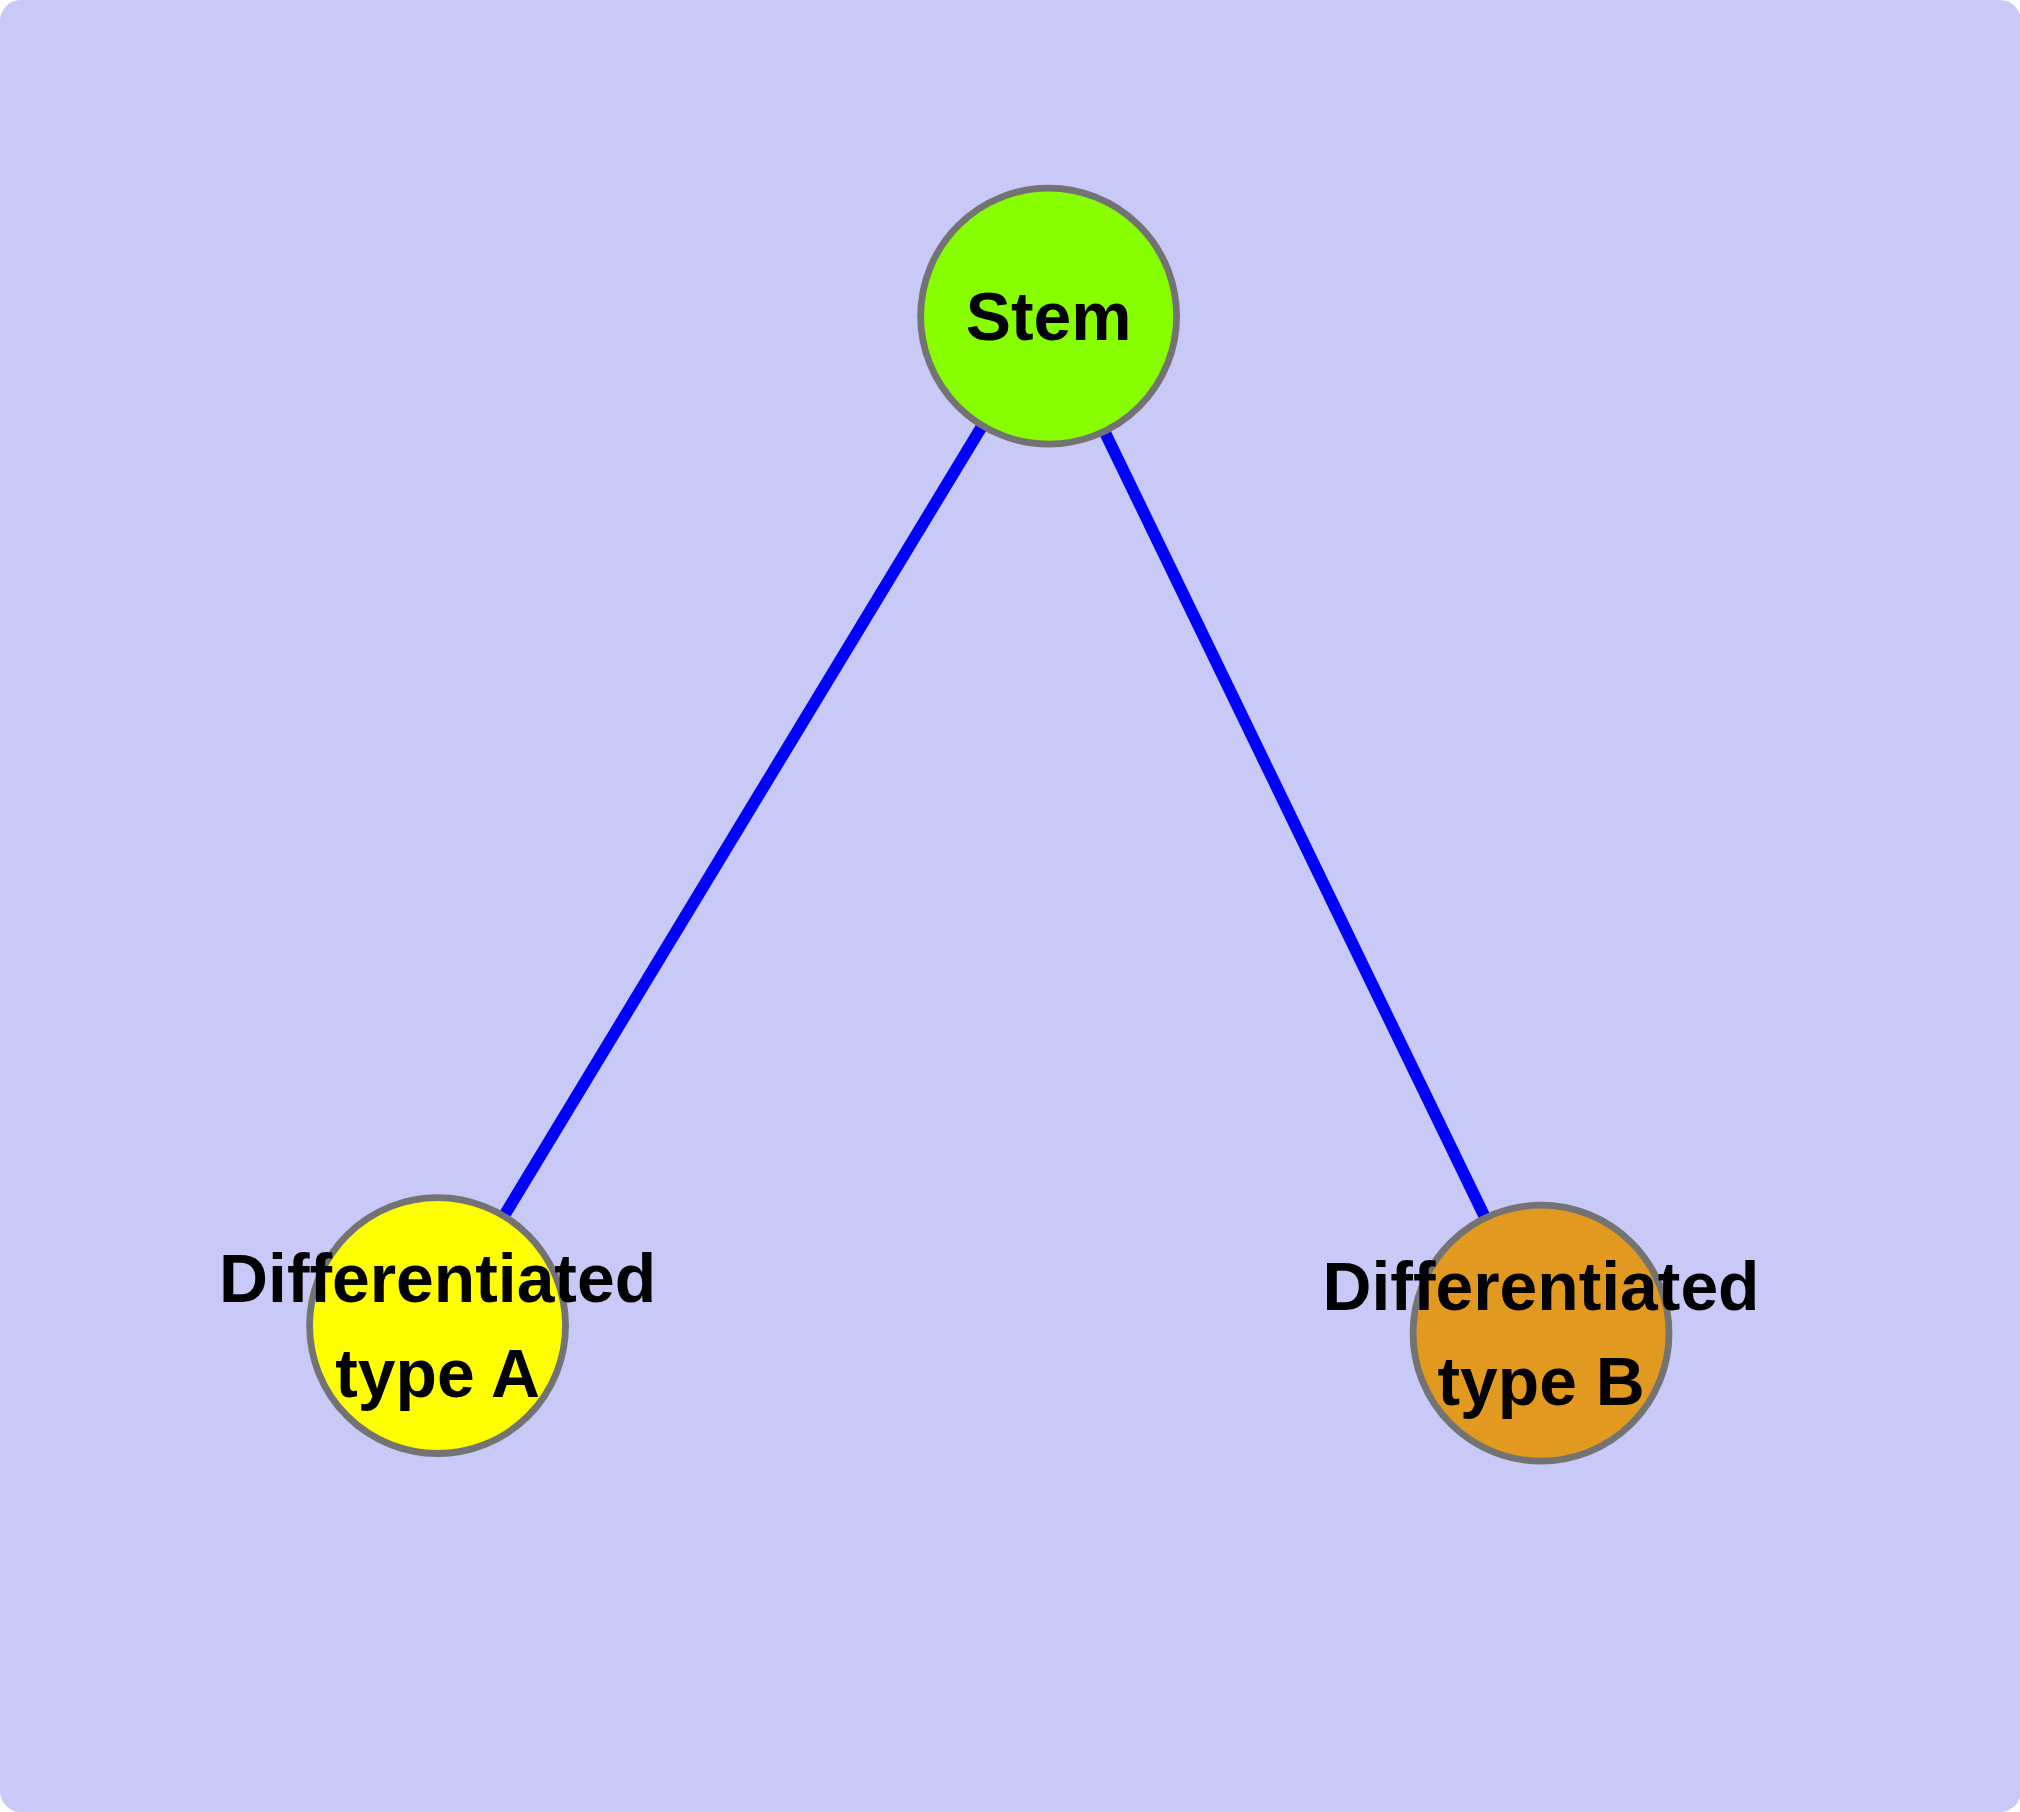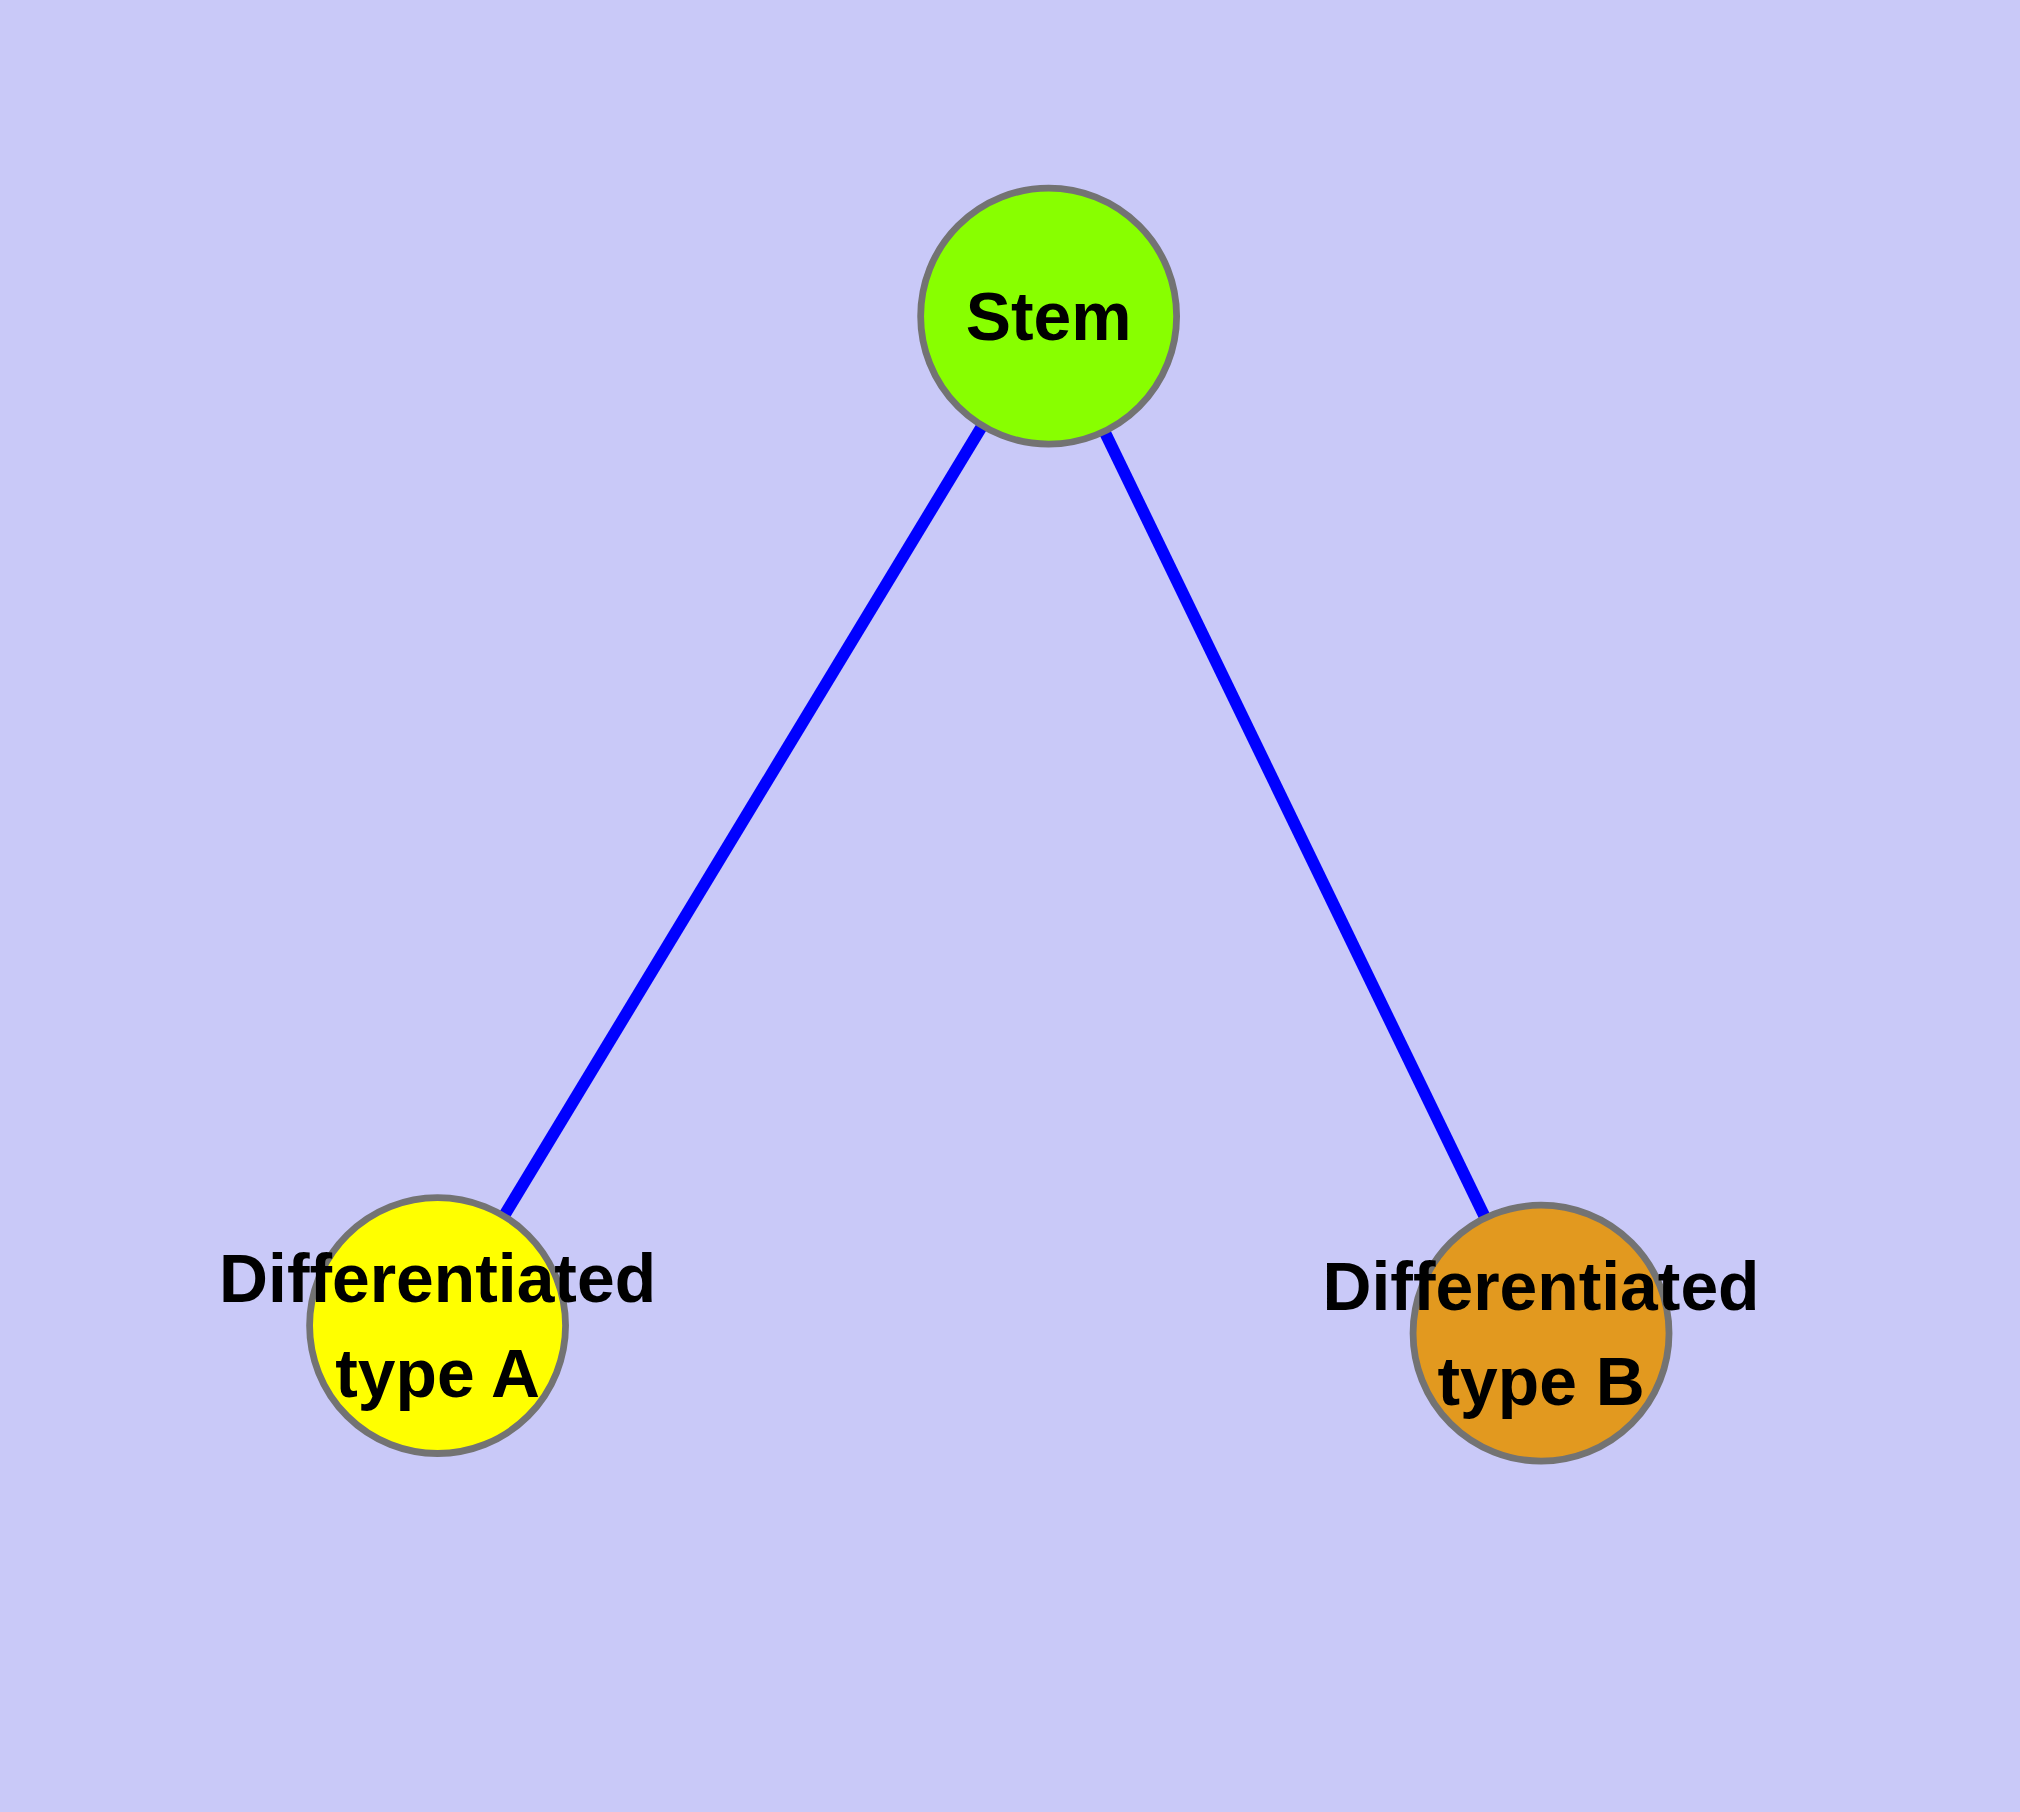--- a/index.html
+++ b/index.html
@@ -4,20 +4,21 @@
 <style>
   html, body {
     margin: 0;
     padding: 0;
   }
   .stage {
     position: relative;
     width: 2021px;
     height: 1812px;
     overflow: hidden;
+    border-radius: 21px;
   }
   .stage svg {
     position: absolute;
     inset: 0;
     width: 100%;
     height: 100%;
     display: block;
   }
   svg text {
     font-family: "Liberation Sans", sans-serif;

